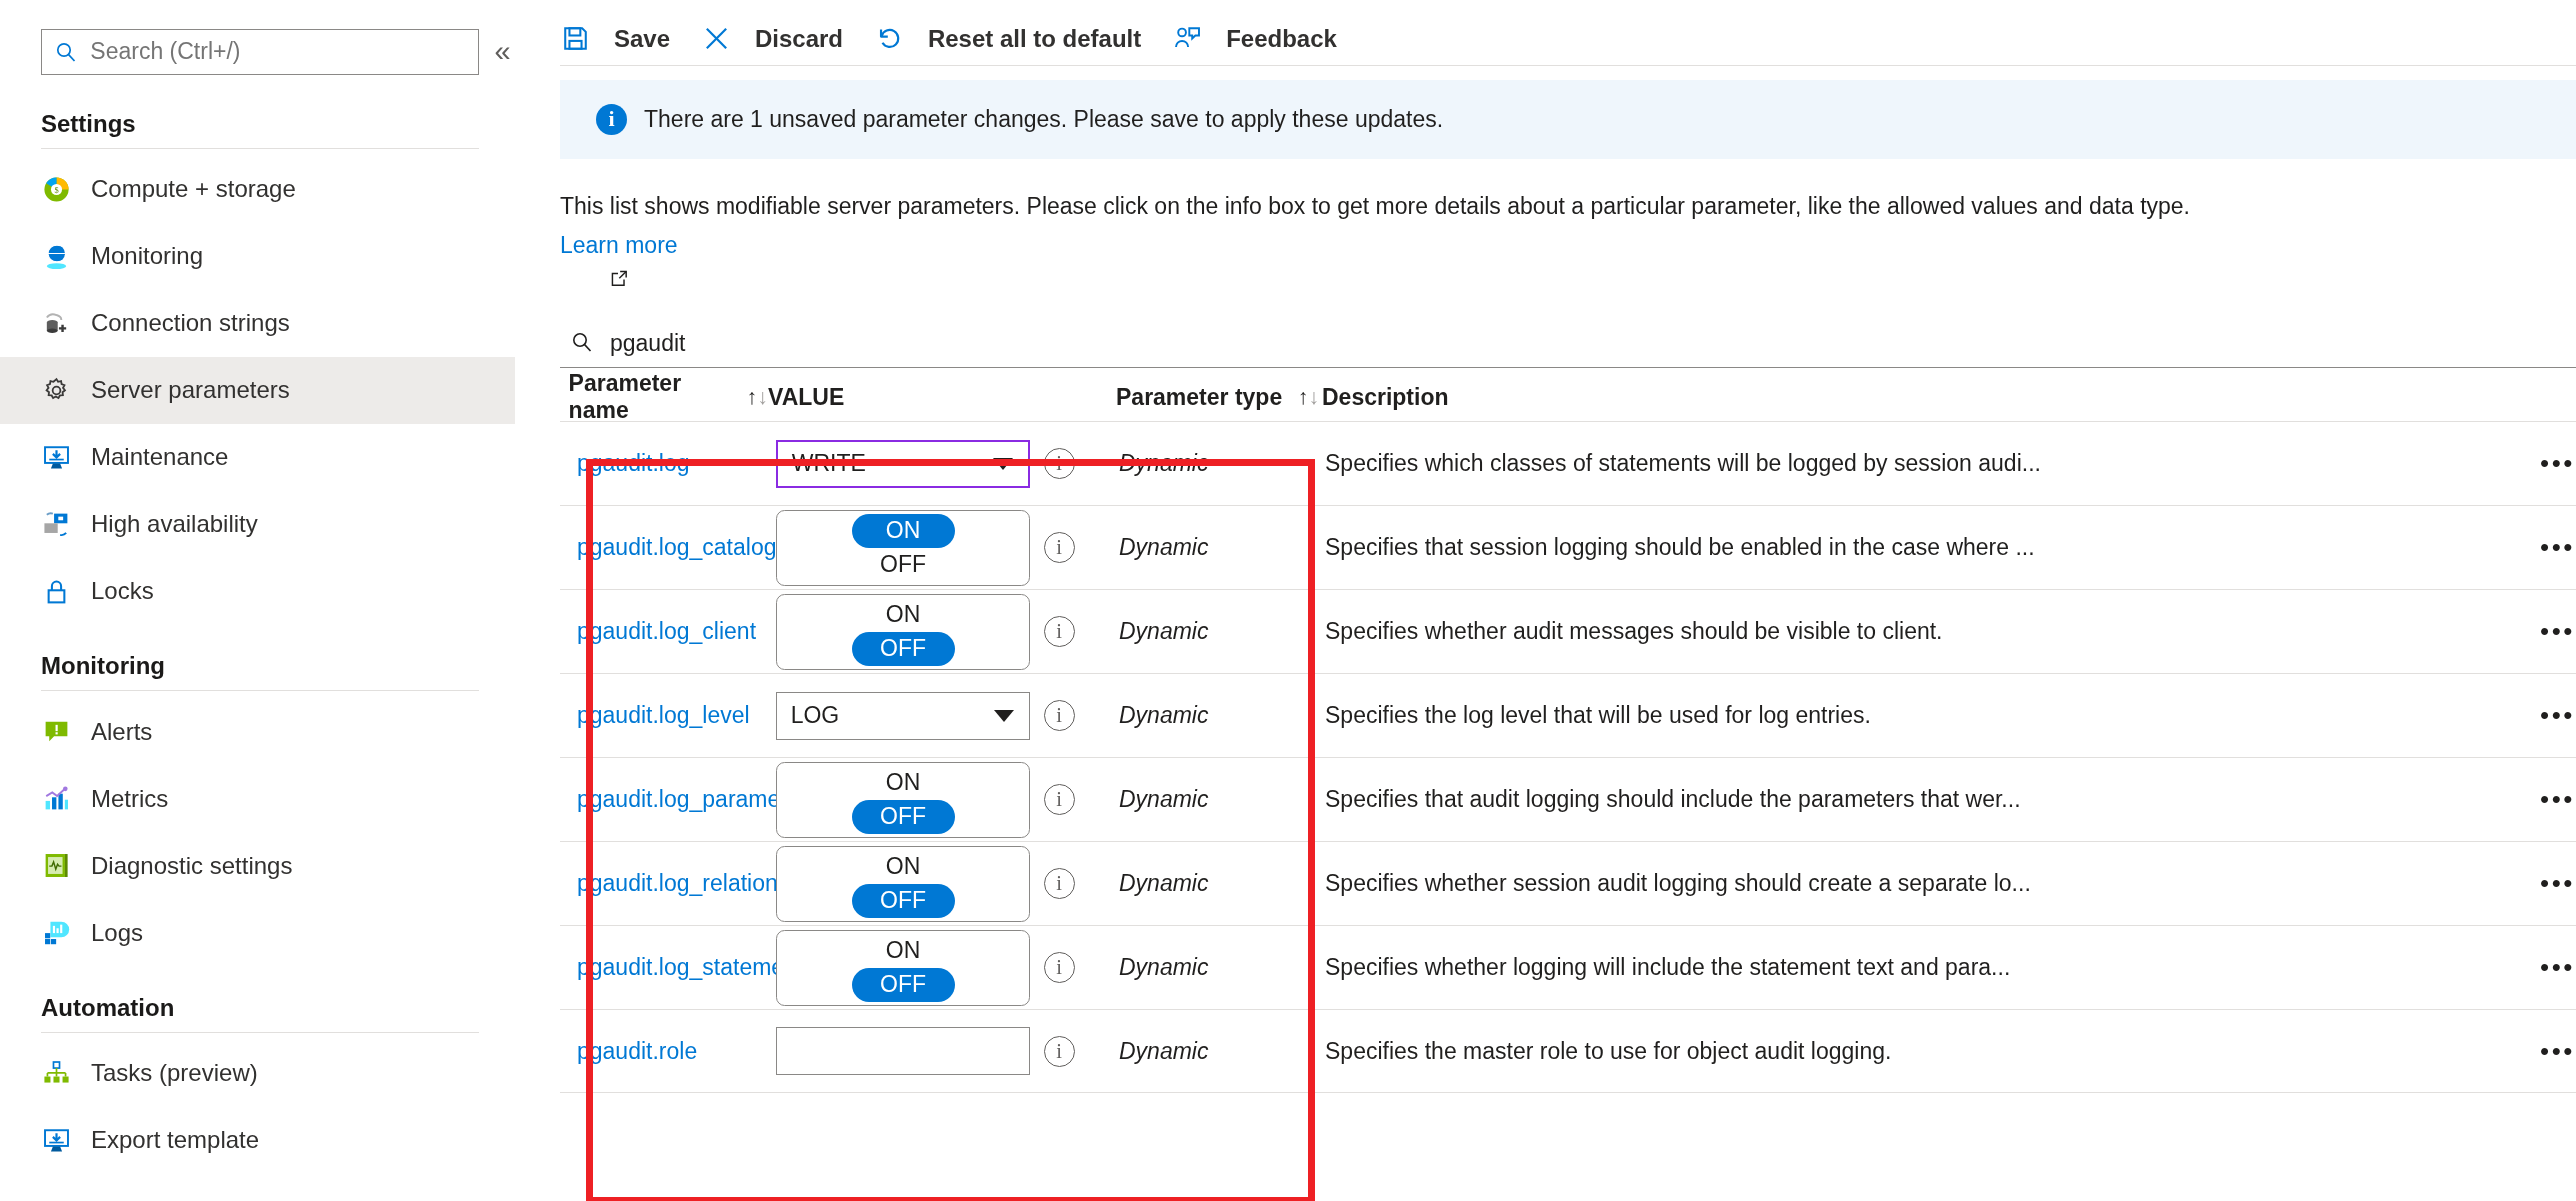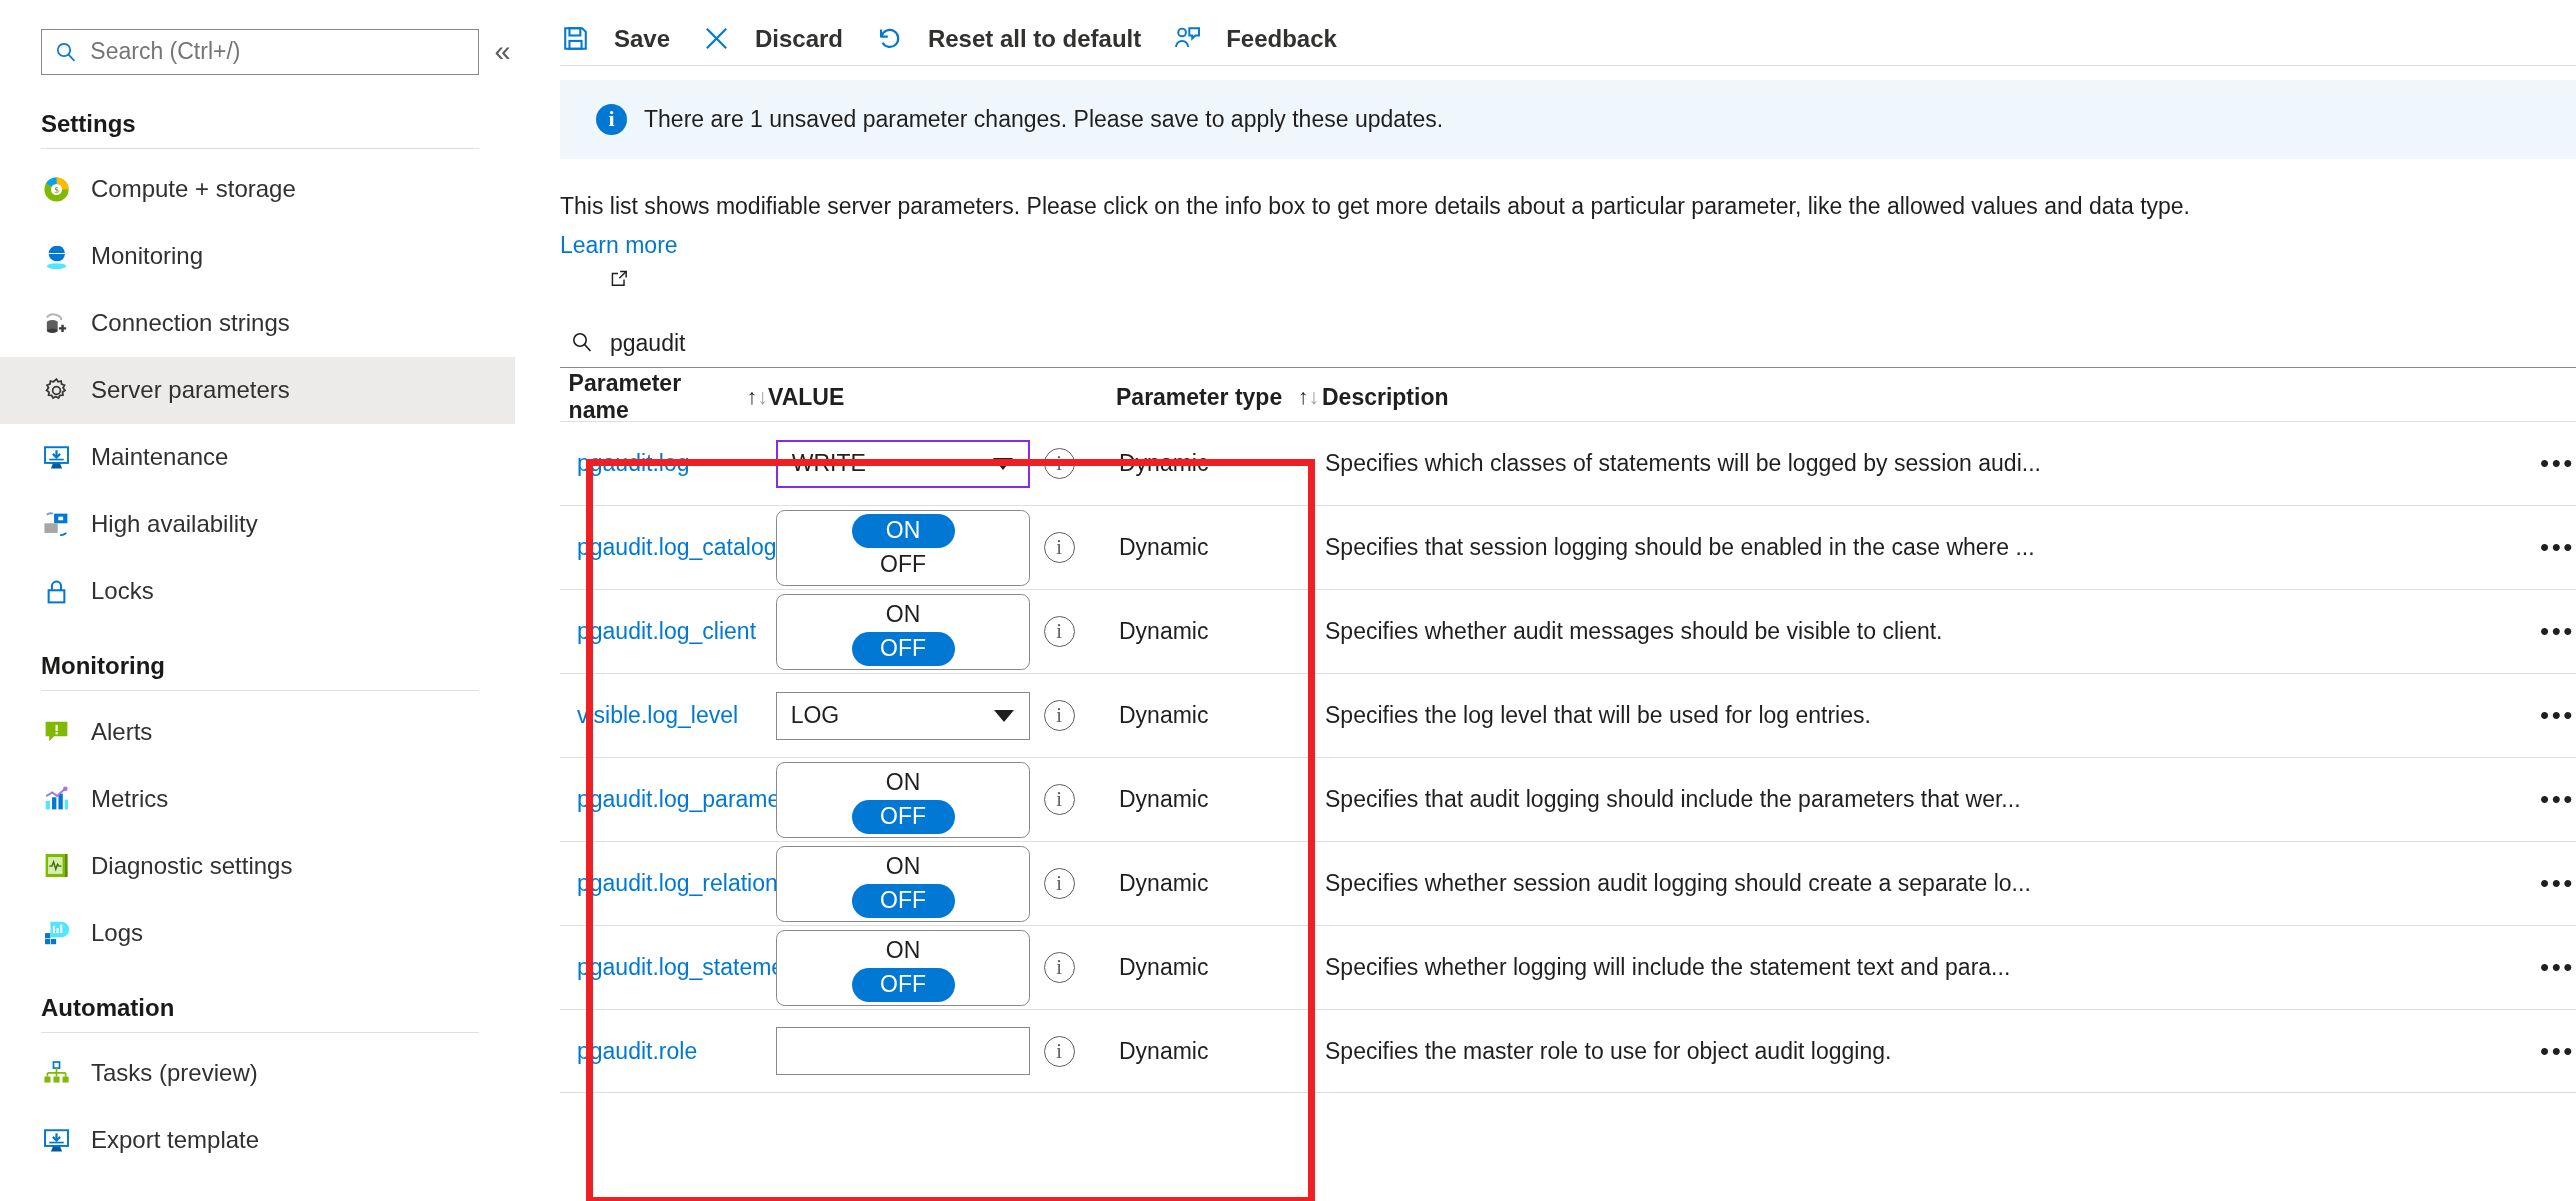--- a/index.html
+++ b/index.html
@@ -166,21 +166,21 @@
 
   .trow {
     display: flex; align-items: center;
     height: 84px;
     border-top: 0.9px solid #e1dfdd;
     font-size: 23px;
   }
   .trow:last-child { border-bottom: 0.9px solid #e1dfdd; }
   .td-name { width: 216px; padding-left: 17px; color: #0078d4; cursor: pointer; white-space: nowrap; }
   .td-value { width: 343px; display: flex; align-items: center; gap: 13.7px; }
-  .td-type { width: 206px; color: #201f1e; }
+  .td-type { width: 206px; color: #201f1e; font-style: italic; }
   .td-desc { flex: 1 1 auto; color: #201f1e; white-space: nowrap; overflow: hidden; text-overflow: ellipsis; padding-right: 26px; }
   .td-more { width: 69px; display: flex; align-items: center; justify-content: center; color: #201f1e; font-size: 26px; letter-spacing: 2.6px; cursor: pointer; }
   .dropdown {
     width: 254px; height: 48px;
     border: 0.9px solid #8a8886; background: #fff;
     display: flex; align-items: center; justify-content: space-between;
     padding: 0 12px 0 13.7px;
     font-size: 23px; color: #201f1e; cursor: pointer;
   }
   .dropdown.modified { border: 2.6px solid #8a2be2; }
@@ -565,21 +565,21 @@
             <span class="opt on">OFF</span>
           </div>
           <span class="info-circle">i</span>
         </div>
         <div class="td-type">Dynamic</div>
         <div class="td-desc">Specifies whether audit messages should be visible to client.</div>
         <div class="td-more">•••</div>
       </div>
 
       <div class="trow">
-        <div class="td-name">visible.log_level</div>
+        <div class="td-name">pgaudit.log_level</div>
         <div class="td-value">
           <div class="dropdown">
             <span>LOG</span>
             <span class="chev"></span>
           </div>
           <span class="info-circle">i</span>
         </div>
         <div class="td-type">Dynamic</div>
         <div class="td-desc">Specifies the log level that will be used for log entries.</div>
         <div class="td-more">•••</div>

